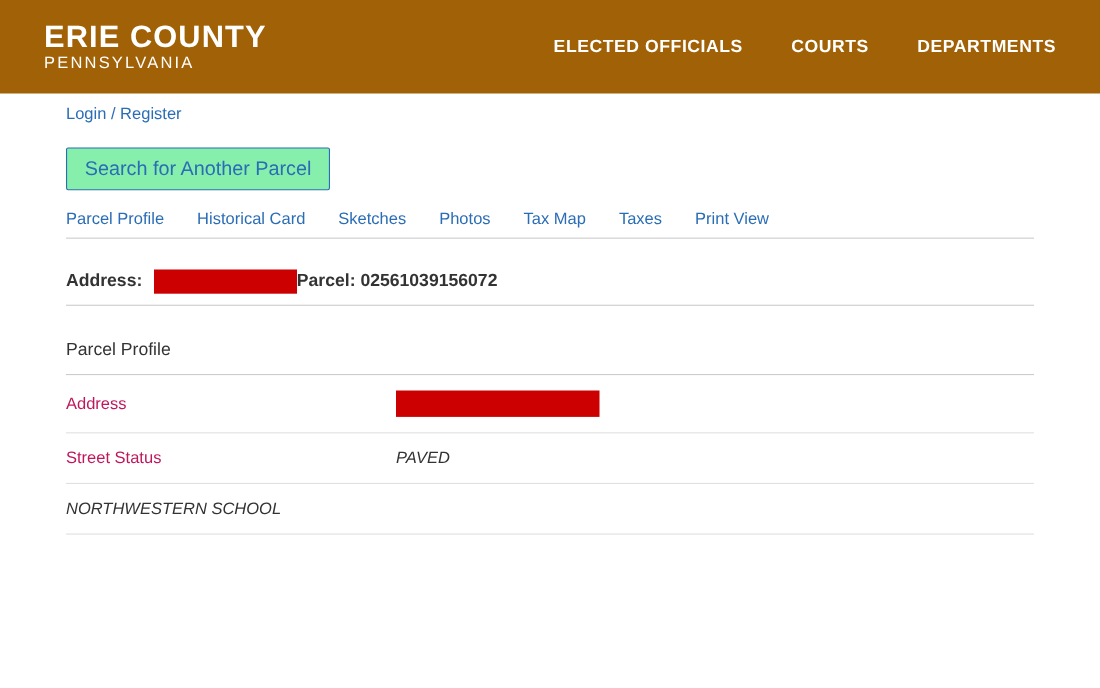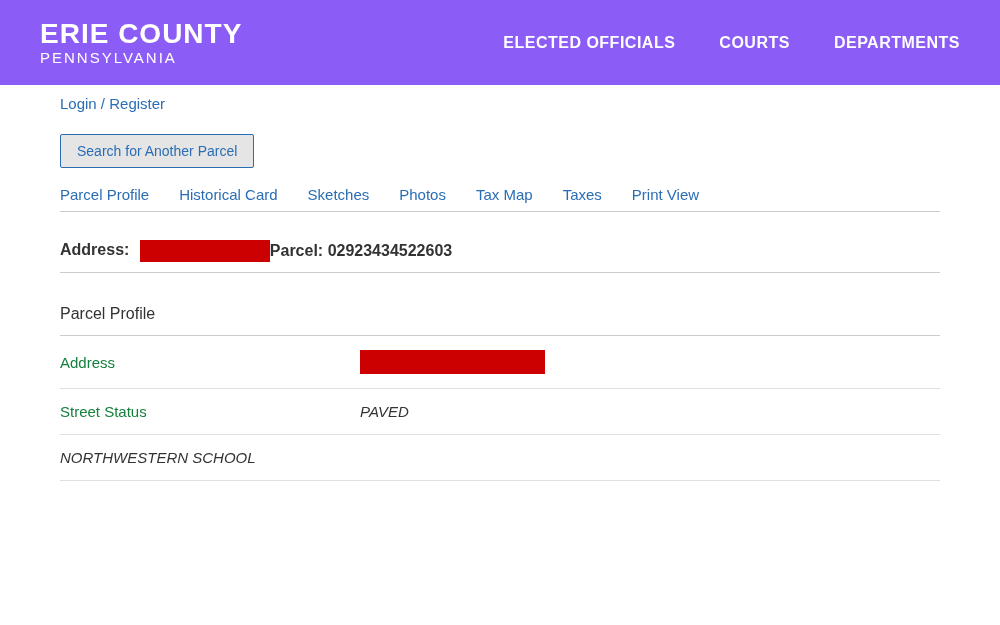--- a/index.html
+++ b/index.html
@@ -1,20 +1,20 @@
 <!DOCTYPE html>
 <html><head>
   <meta charset="utf-8">
   <style>
     * { margin: 0; padding: 0; box-sizing: border-box; }
     body { font-family: Arial, sans-serif; background: #fff; color: #333; }
 
     
     .header {
-      background: #8b5cf6;
+      background: #a16207;
       display: flex;
       align-items: center;
       padding: 0 40px;
       height: 85px;
     }
     .logo-area {
       display: flex;
       flex-direction: column;
       color: #fff;
       margin-right: auto;
@@ -52,24 +52,24 @@
       color: #2a6db5;
       font-size: 15px;
       text-decoration: none;
       display: inline-block;
       margin-bottom: 22px;
       cursor: pointer;
     }
 
     .search-button {
       border: 1.5px solid #2a6db5;
-      background: #e5e5e5;
+      background: #86efac;
       color: #2a6db5;
       padding: 8px 16px;
-      font-size: 14px;
+      font-size: 18px;
       cursor: pointer;
       border-radius: 2px;
       margin-bottom: 18px;
     }
 
     
     .tabs {
       display: flex;
       gap: 30px;
       border-bottom: 1px solid #ccc;
@@ -120,21 +120,21 @@
 
     .data-row {
       display: flex;
       align-items: center;
       padding: 14px 0;
       border-bottom: 1px solid #e0e0e0;
     }
     .data-label {
       width: 300px;
       font-size: 15px;
-      color: #15803d;
+      color: #be185d;
     }
     .data-value {
       font-size: 15px;
       color: #333;
       font-style: italic;
     }
     .redacted-wide {
       display: inline-block;
       background: #cc0000;
       width: 185px;
@@ -178,21 +178,21 @@
     <a class="tab" href="#">Print View</a>
   </div>
 
   
   <div class="info-bar">
     <div>
       <span class="address-label">Address:</span>
       <span class="redacted-block"></span>
     </div>
     <div>
-      <span class="parcel-label">Parcel: 02923434522603</span>
+      <span class="parcel-label">Parcel: 02561039156072</span>
     </div>
   </div>
 
   
   <div class="section-title">Parcel Profile</div>
 
   
   <div class="data-row">
     <span class="data-label">Address</span>
     <span class="data-value">

